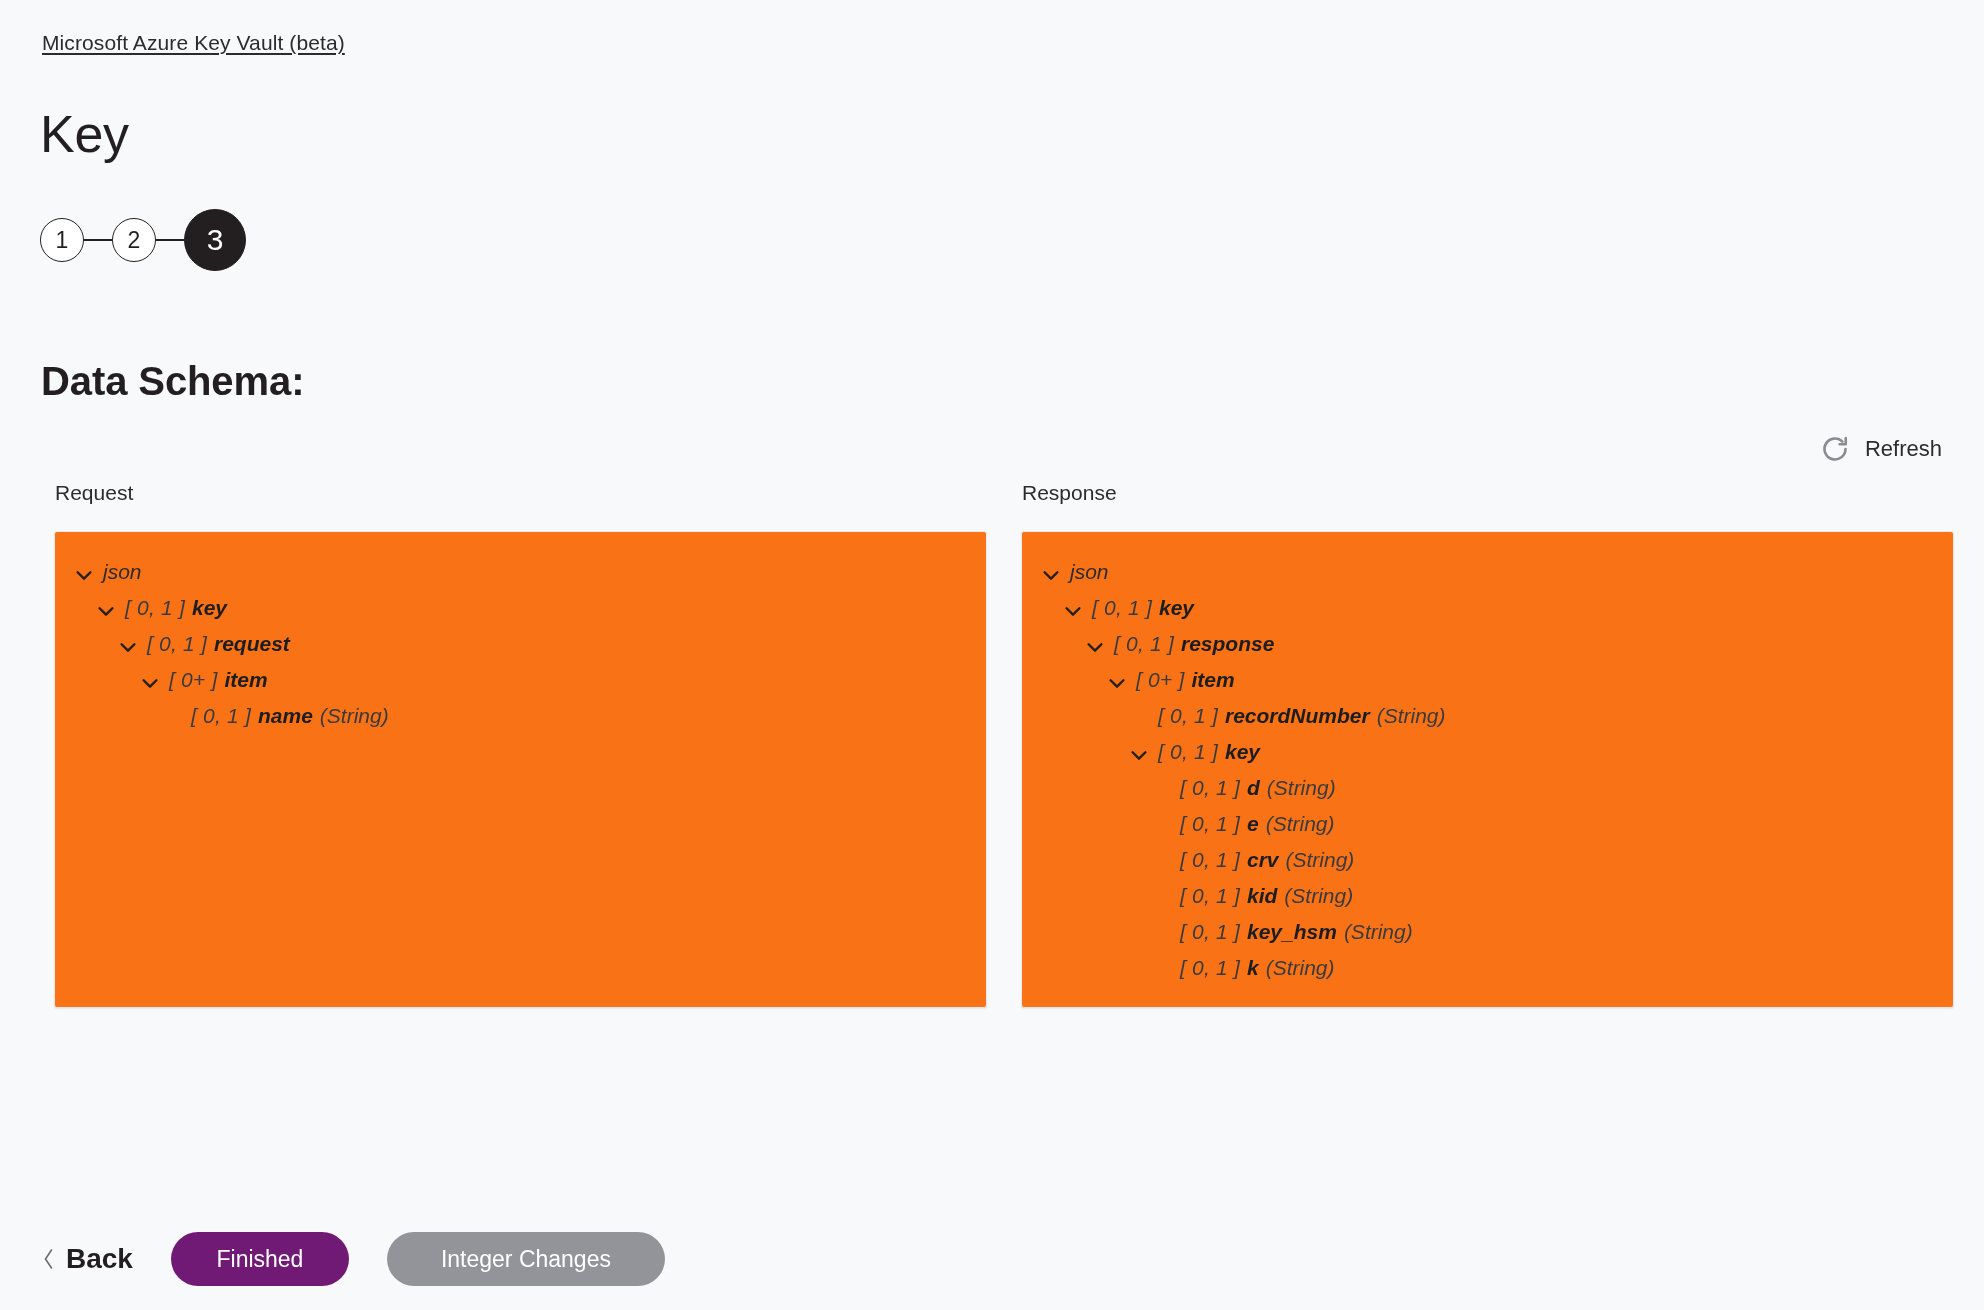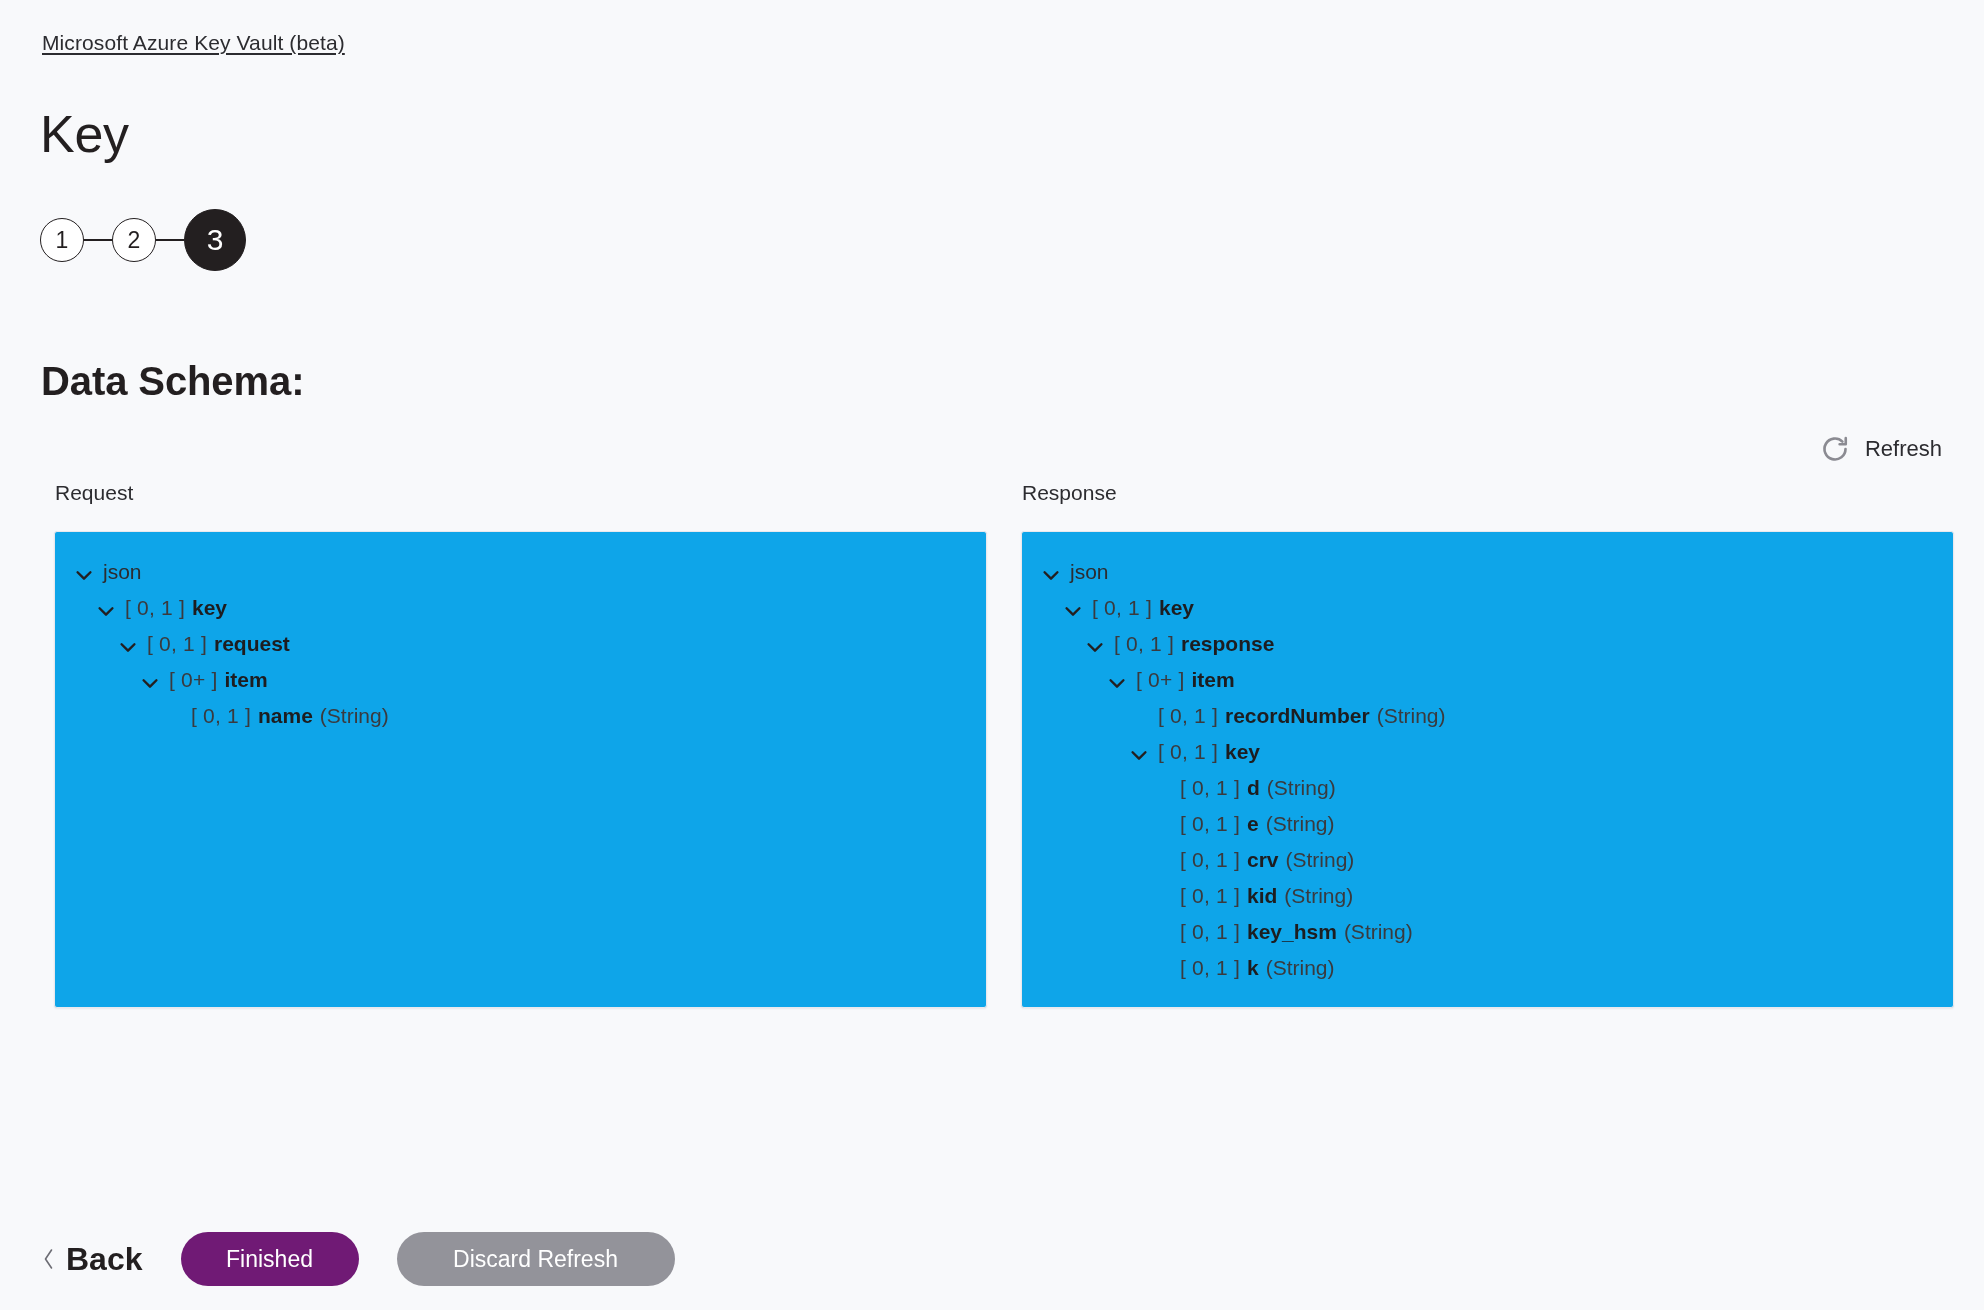--- a/index.html
+++ b/index.html
@@ -146,27 +146,28 @@
   }
   .column-label {
     font-size: 21px;
     line-height: 26px;
     color: #2c2c30;
     margin: 0 0 25px 0;
     padding-left: 1px;
   }
   .tree-panel {
     box-sizing: border-box;
-    background: #0ea5e9;
+    background: #f97316;
     border: 1px solid #e9e9ee;
     border-radius: 3px;
     box-shadow: 0 1px 2px rgba(20, 20, 40, 0.07);
     height: 477px;
     padding: 22px 18px 18px 18px;
     overflow: hidden;
+    font-style: italic;
   }
 
   
   .tree-row {
     display: flex;
     align-items: center;
     height: 36px;
     font-size: 21px;
     line-height: 36px;
     color: #231f20;
@@ -225,21 +226,21 @@
     font-family: inherit;
     color: #231f20;
   }
   .back-chevron {
     width: 13px;
     height: 22px;
     display: block;
     color: #6d6d74;
   }
   .back-label {
-    font-size: 32px;
+    font-size: 28px;
     line-height: 30px;
     font-weight: 700;
     color: #231f20;
   }
   .pill-btn {
     border: none;
     border-radius: 28px;
     color: #ffffff;
     font-family: inherit;
     font-size: 23px;
@@ -418,16 +419,16 @@
       <span class="back-chevron">
         <svg viewBox="0 0 12 22" width="13" height="22" fill="none" stroke="currentColor" stroke-width="1.6" stroke-linecap="round" stroke-linejoin="round">
           <polyline points="9,2 3,11 9,20"></polyline>
         </svg>
       </span>
       <span class="back-label">Back</span>
     </button>
 
     <button class="pill-btn primary">Finished</button>
 
-    <button class="pill-btn secondary">Discard Refresh</button>
+    <button class="pill-btn secondary">Integer Changes</button>
   </div>
 
 </div>
 
 </body></html>

